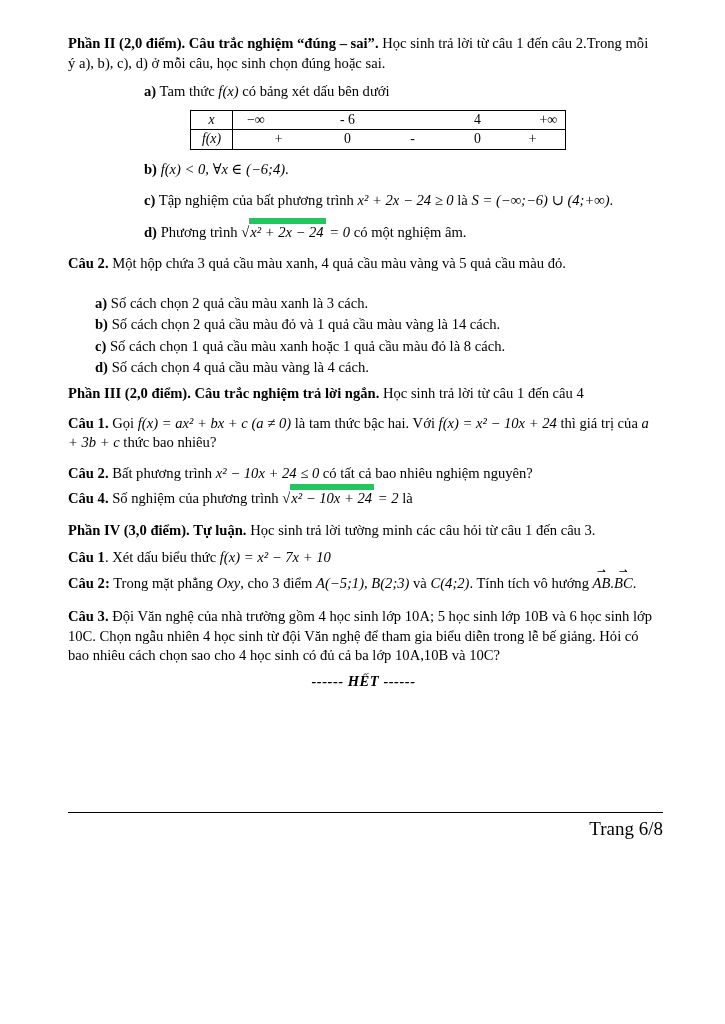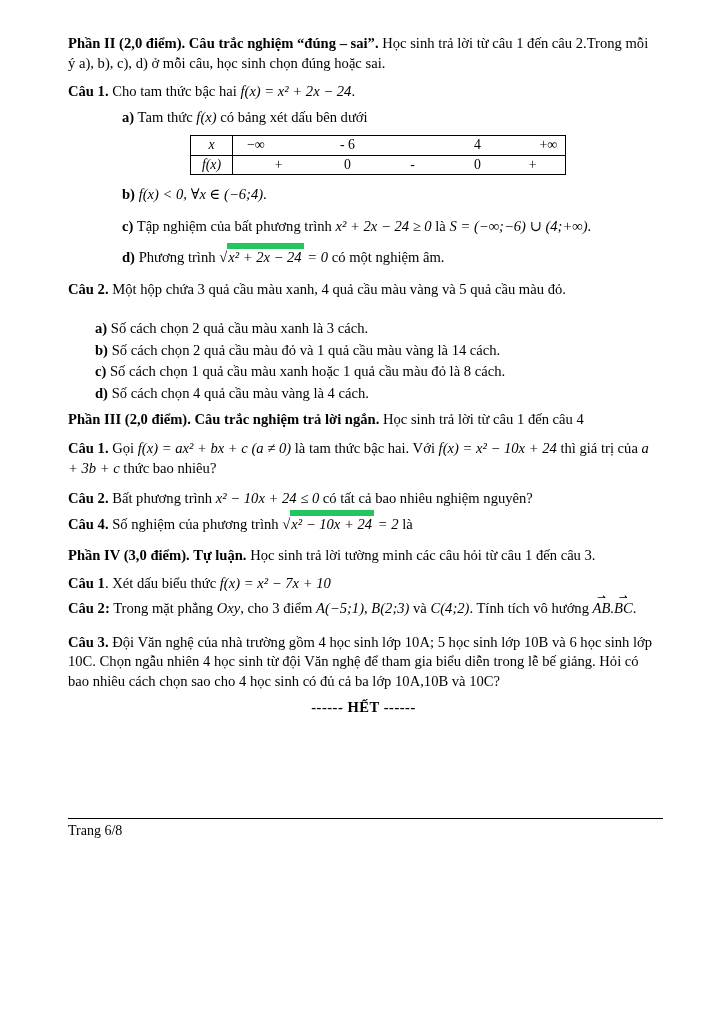--- a/index.html
+++ b/index.html
@@ -12,26 +12,26 @@
     line-height: 1.34;
   }
   .page {
     position: relative;
     width: 725px; height: 863px;
     padding: 34px 66px 0 68px;
     overflow: hidden;
   }
   p { margin: 0 0 8px 0; }
   .b { font-weight: bold; }
-  .i { }
+  .i { font-style: italic; }
   .m { font-style: italic; }
 
   .p2-heading { margin-bottom: 9px; }
   .q-line { margin-bottom: 6px; }
-  .ind1 { margin-left: 54px; }
+  .ind1 { margin-left: 76px; }
   .ind2 { margin-left: 27px; margin-bottom: 2px; }
   .gap-md { margin-bottom: 12px; }
   .gap-lg { margin-bottom: 14px; }
   .sec-heading { margin-top: 6px; margin-bottom: 10px; }
   .sec-heading-4 { margin-top: 6px; margin-bottom: 8px; }
 
   table.sign-table {
     border-collapse: collapse;
     table-layout: fixed;
     width: 375px;
@@ -64,30 +64,29 @@
   }
 
   .end-line { text-align: center; margin-top: 4px; }
   .end-line .b { letter-spacing: 0.5px; }
 
   .footer {
     position: absolute;
     left: 68px; right: 62px; bottom: 22px;
   }
   .footer-rule { border-top: 1px solid #000; height: 0; }
-  .footer-text { text-align: left; padding-top: 3px; font-size: 14px; }
+  .footer-text { text-align: right; padding-top: 3px; font-size: 19px; }
 </style>
 </head>
 <body>
 
 <div class="page">
 
   <p class="p2-heading"><span class="b">Phần II (2,0 điểm). Câu trắc nghiệm “đúng – sai”.</span><span> Học sinh trả lời từ câu 1 đến câu 2.Trong mỗi ý a), b), c), d) ở mỗi câu, học sinh chọn đúng hoặc sai.</span></p>
 
-  <p class="q-line"><span class="b">Câu 1.</span><span> Cho tam thức bậc hai </span><span class="m">f(x) = x² + 2x − 24</span><span>.</span></p>
 
   <p class="ind1"><span class="b">a)</span><span> Tam thức </span><span class="m">f(x)</span><span> có bảng xét dấu bên dưới</span></p>
 
   <table class="sign-table">
     <colgroup>
       <col style="width:42px">
         <col style="width:92px">
         <col style="width:46px">
         <col style="width:84px">
         <col style="width:46px">

